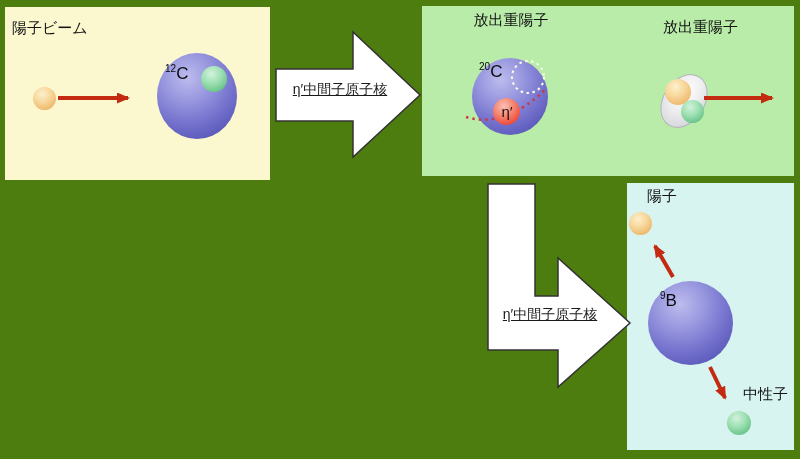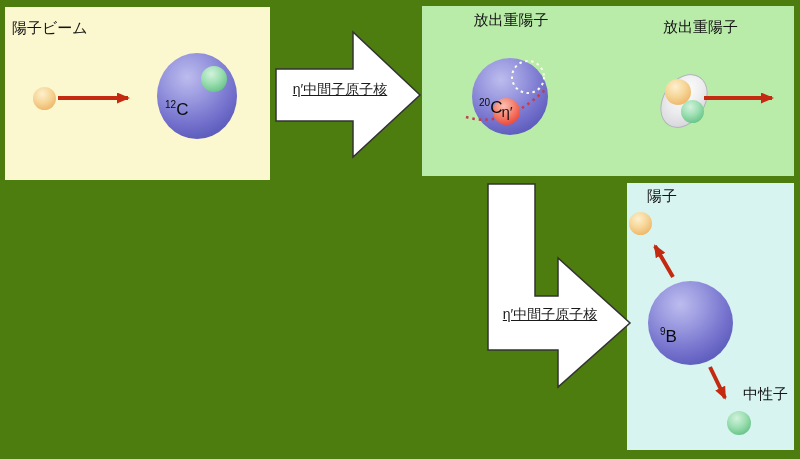--- a/index.html
+++ b/index.html
@@ -36,21 +36,21 @@
   .ball-neutron{left:727px;top:411px;width:24px;height:24px;}
 
   .lbl{position:absolute;z-index:5;color:#141414;font-size:15px;line-height:1.2;white-space:nowrap;}
   .lbl-beam{left:12px;top:19px;}
   .lbl-target{left:127px;top:21px;}
   .lbl-deuteron{left:647px;top:18px;margin-left:16px;}
   .lbl-proton{left:647px;top:187px;}
   .lbl-neutron{left:743px;top:385px;}
   .lbl-bound-title{left:424px;top:10px;width:174px;text-align:center;line-height:19px;}
 
-  .nuc{position:absolute;z-index:5;color:#0a0a0a;font-size:17px;white-space:nowrap;margin-top:36px;}
+  .nuc{position:absolute;z-index:5;color:#0a0a0a;font-size:17px;white-space:nowrap;}
   .nuc sup{font-size:10px;}
   .lbl-c12{left:165px;top:63px;}
   .lbl-c11{left:479px;top:61px;}
   .lbl-b9{left:660px;top:290px;}
   .lbl-eta{left:494px;top:103px;width:26px;text-align:center;z-index:5;position:absolute;
     font-size:15px;color:#201010;}
 
   .arrow-text{position:absolute;z-index:5;color:#1a1a1a;font-size:14px;text-align:center;line-height:20px;white-space:nowrap;text-decoration:underline;}
   .prod-arrow-text{left:272px;top:79px;width:136px;}
   .decay-arrow-text{left:482px;top:304px;width:136px;}

